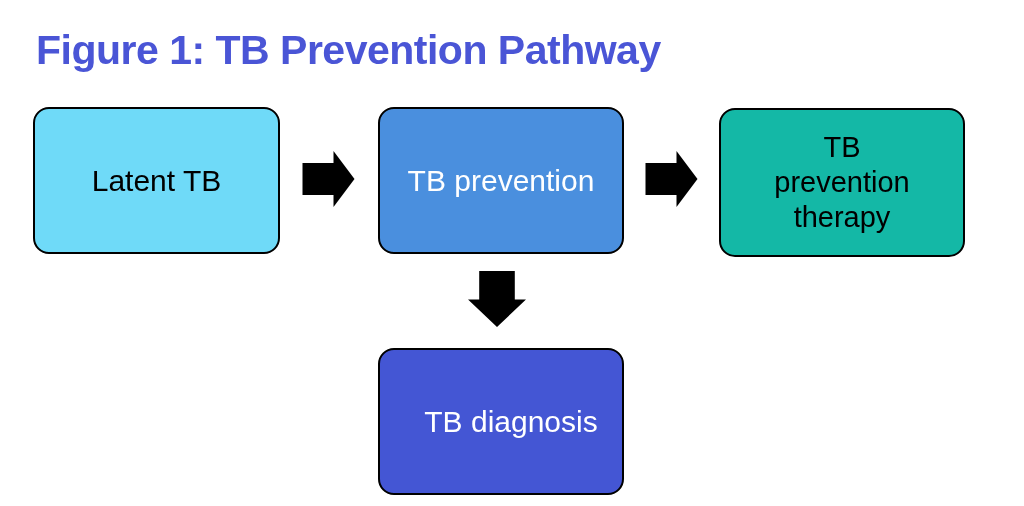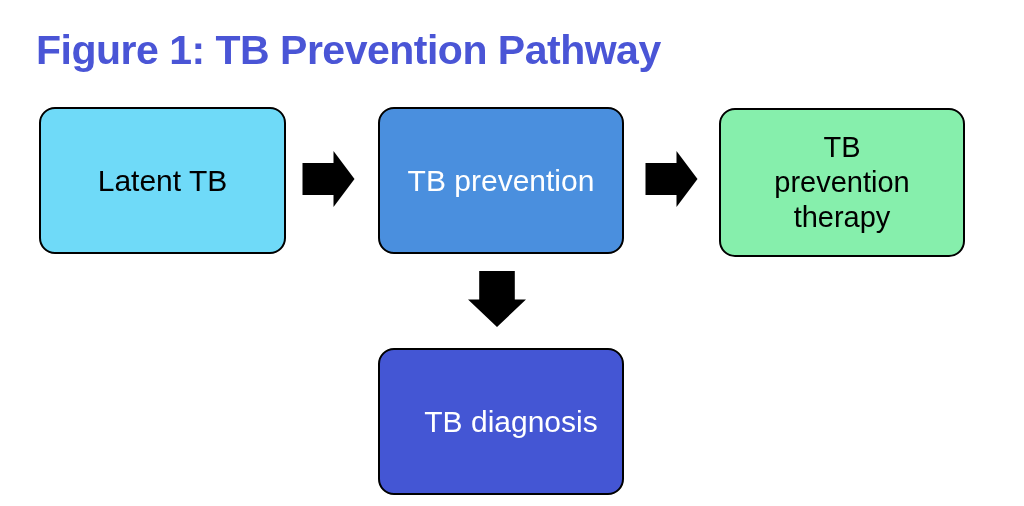--- a/index.html
+++ b/index.html
@@ -53,37 +53,37 @@
   .arrow-2 { left: 645px; top: 150px; width: 54px; height: 58px; }
   .arrow-3 { left: 467px; top: 271px; width: 60px; height: 57px; }
 </style>
 </head>
 <body>
 
 <div class="canvas">
 
   <h1 class="figure-title" style="color: rgb(74, 85, 214);">Figure 1: TB Prevention Pathway</h1>
 
-  <div class="node node-latent-tb" style="background: rgb(111, 218, 248); margin-left: 6px;">
+  <div class="node node-latent-tb" style="background: rgb(111, 218, 248);">
     <span class="node-label" style="color: rgb(0, 0, 0);">Latent TB</span>
   </div>
 
   <svg class="arrow arrow-1" viewBox="0 0 53 58">
     <polygon points="0,13 31,13 31,1 52,29 31,57 31,45 0,45" fill="#000000"></polygon>
   </svg>
 
   <div class="node node-tb-screening" style="background: rgb(74, 143, 222);">
     <span class="node-label" style="color: rgb(255, 255, 255);">TB prevention</span>
   </div>
 
   <svg class="arrow arrow-2" viewBox="0 0 53 58">
     <polygon points="0,13 31,13 31,1 52,29 31,57 31,45 0,45" fill="#000000"></polygon>
   </svg>
 
-  <div class="node node-tb-prevention" style="background: #86efac; text-align: center;">
+  <div class="node node-tb-prevention" style="background: #14b8a6; text-align: center;">
     <span class="node-label" style="color: rgb(0, 0, 0);">TB
 prevention
 therapy</span>
   </div>
 
   <svg class="arrow arrow-3" viewBox="0 0 59 56">
     <polygon points="12,0 47,0 47,28 58,28 29.5,55 1,28 12,28" fill="#000000"></polygon>
   </svg>
 
   <div class="node node-tb-diagnosis" style="background: rgb(68, 86, 212);">

